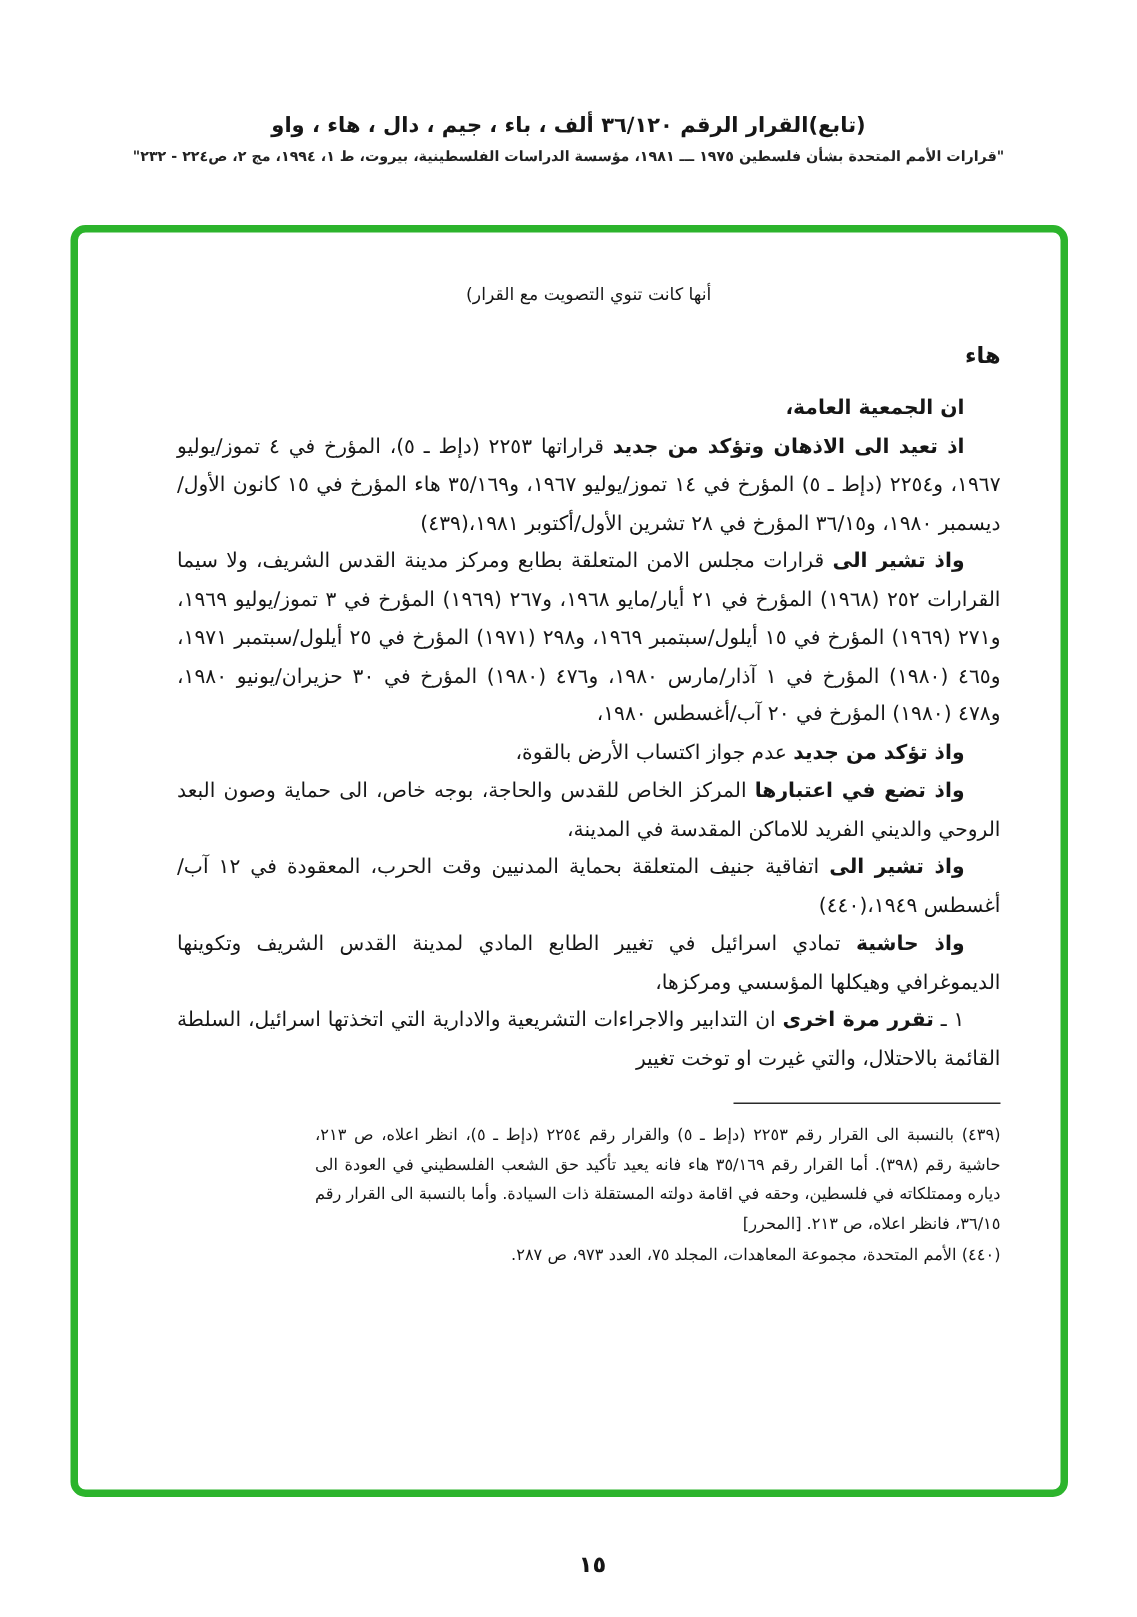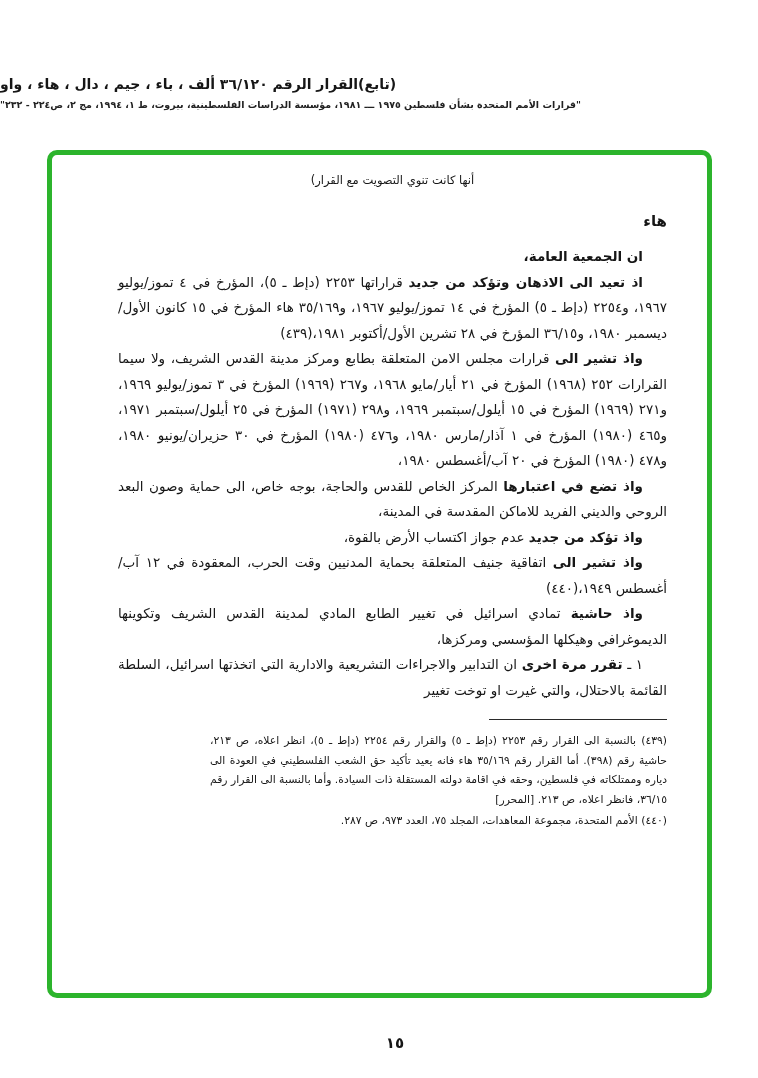--- a/index.html
+++ b/index.html
@@ -4,28 +4,28 @@
 <style>
   :root { --frame-green:#2cb42c; --ink:#161616; }
   * { box-sizing:border-box; }
   html,body { margin:0; padding:0; }
   body {
     width:758px; height:1078px; background:#ffffff; color:var(--ink);
     font-family:"DejaVu Sans", sans-serif;
   }
   .page { position:relative; width:758px; height:1078px; overflow:hidden; direction:rtl; background:#fff; }
 
-  .doc-header { position:absolute; top:76px; left:0; right:0; text-align:left; }
+  .doc-header { position:absolute; top:76px; left:0; right:0; text-align:center; }
   .doc-header .line1 { font-size:14px; font-weight:bold; }
   .doc-header .line2 { font-size:9.5px; font-weight:bold; margin-top:7px; color:#222; }
 
   .frame {
     position:absolute; top:150px; left:47px; width:665px; height:848px;
     border:5px solid var(--frame-green); border-radius:10px;
-    padding:14px 40px 18px 66px; overflow:hidden; background:#fff;
+    padding:30px 40px 18px 66px; overflow:hidden; background:#fff;
   }
 
   .intro-note { text-align:center; font-size:11.5px; margin:4px 0 0; }
   .section-letter { text-align:right; font-size:15px; font-weight:bold; margin:25px 0 14px; }
 
   .par {
     margin:0; font-size:13.5px; line-height:25.5px;
     text-align:justify; text-indent:24px; color:var(--ink);
   }
   .lead { font-weight:bold; }
@@ -58,23 +58,23 @@
     <div class="intro-note">أنها كانت تنوي التصويت مع القرار)</div>
 
     <div class="section-letter">هاء</div>
 
     <p class="par"><span class="lead">ان الجمعية العامة،</span><span></span></p>
 
     <p class="par"><span class="lead">اذ تعيد الى الاذهان وتؤكد من جديد</span><span> قراراتها ٢٢٥٣ (دإط ـ ٥)، المؤرخ في ٤ تموز/يوليو ١٩٦٧، و٢٢٥٤ (دإط ـ ٥) المؤرخ في ١٤ تموز/يوليو ١٩٦٧، و٣٥/١٦٩ هاء المؤرخ في ١٥ كانون الأول/ديسمبر ١٩٨٠، و٣٦/١٥ المؤرخ في ٢٨ تشرين الأول/أكتوبر ١٩٨١،(٤٣٩)</span></p>
 
     <p class="par"><span class="lead">واذ تشير الى</span><span> قرارات مجلس الامن المتعلقة بطابع ومركز مدينة القدس الشريف، ولا سيما القرارات ٢٥٢ (١٩٦٨) المؤرخ في ٢١ أيار/مايو ١٩٦٨، و٢٦٧ (١٩٦٩) المؤرخ في ٣ تموز/يوليو ١٩٦٩، و٢٧١ (١٩٦٩) المؤرخ في ١٥ أيلول/سبتمبر ١٩٦٩، و٢٩٨ (١٩٧١) المؤرخ في ٢٥ أيلول/سبتمبر ١٩٧١، و٤٦٥ (١٩٨٠) المؤرخ في ١ آذار/مارس ١٩٨٠، و٤٧٦ (١٩٨٠) المؤرخ في ٣٠ حزيران/يونيو ١٩٨٠، و٤٧٨ (١٩٨٠) المؤرخ في ٢٠ آب/أغسطس ١٩٨٠،</span></p>
 
+    <p class="par"><span class="lead">واذ تؤكد من جديد</span><span> عدم جواز اكتساب الأرض بالقوة،</span></p>
+
     <p class="par"><span class="lead">واذ تضع في اعتبارها</span><span> المركز الخاص للقدس والحاجة، بوجه خاص، الى حماية وصون البعد الروحي والديني الفريد للاماكن المقدسة في المدينة،</span></p>
-
-    <p class="par"><span class="lead">واذ تؤكد من جديد</span><span> عدم جواز اكتساب الأرض بالقوة،</span></p>
 
     <p class="par"><span class="lead">واذ تشير الى</span><span> اتفاقية جنيف المتعلقة بحماية المدنيين وقت الحرب، المعقودة في ١٢ آب/أغسطس ١٩٤٩،(٤٤٠)</span></p>
 
     <p class="par"><span class="lead">واذ حاشية</span><span> تمادي اسرائيل في تغيير الطابع المادي لمدينة القدس الشريف وتكوينها الديموغرافي وهيكلها المؤسسي ومركزها،</span></p>
 
     <p class="par"><span>١ ـ </span><span class="lead">تقرر مرة اخرى</span><span> ان التدابير والاجراءات التشريعية والادارية التي اتخذتها اسرائيل، السلطة القائمة بالاحتلال، والتي غيرت او توخت تغيير</span></p>
 
     <div class="fn-sep"></div>
 
     <div class="footnotes">

